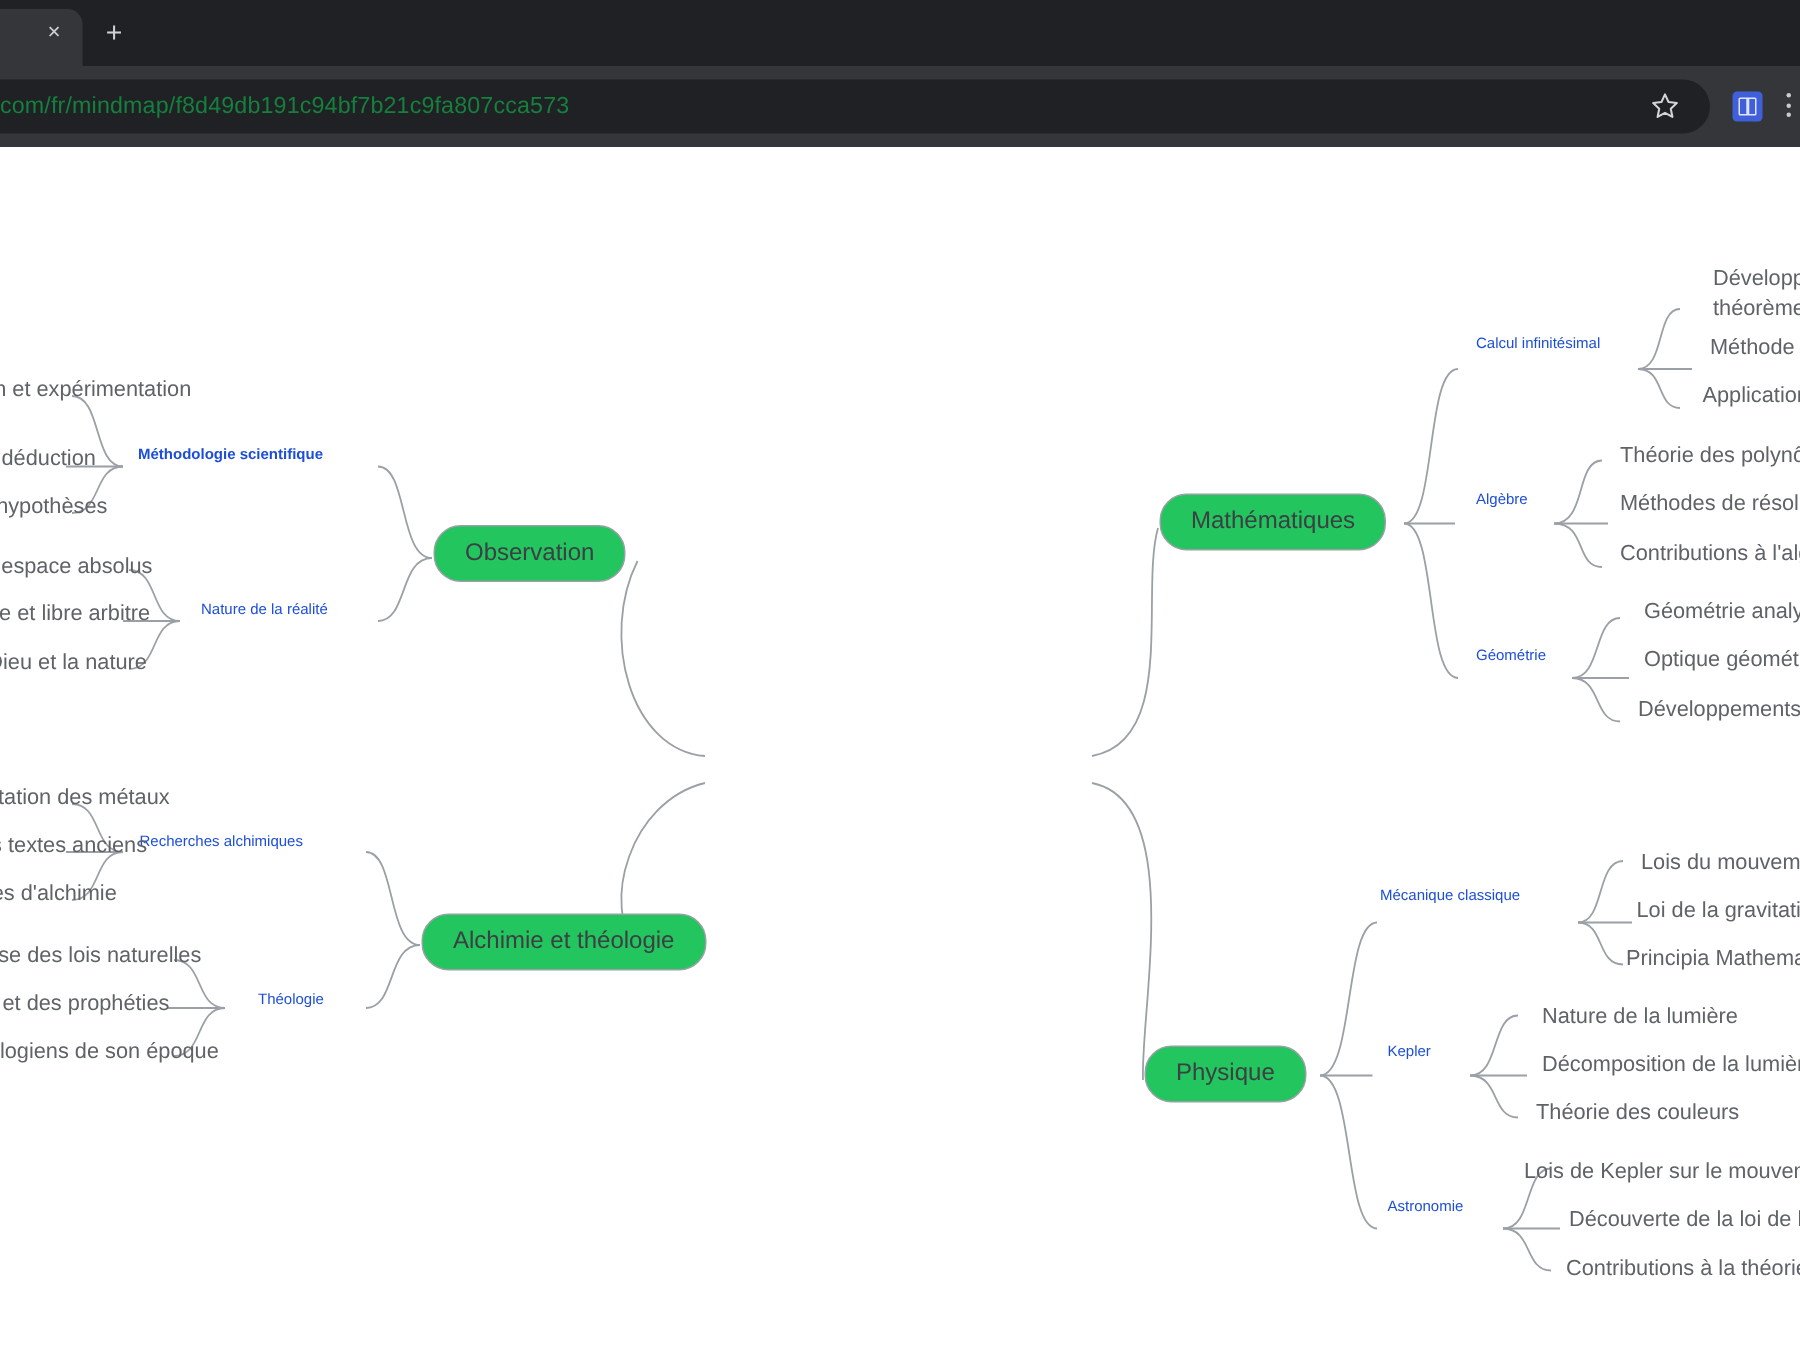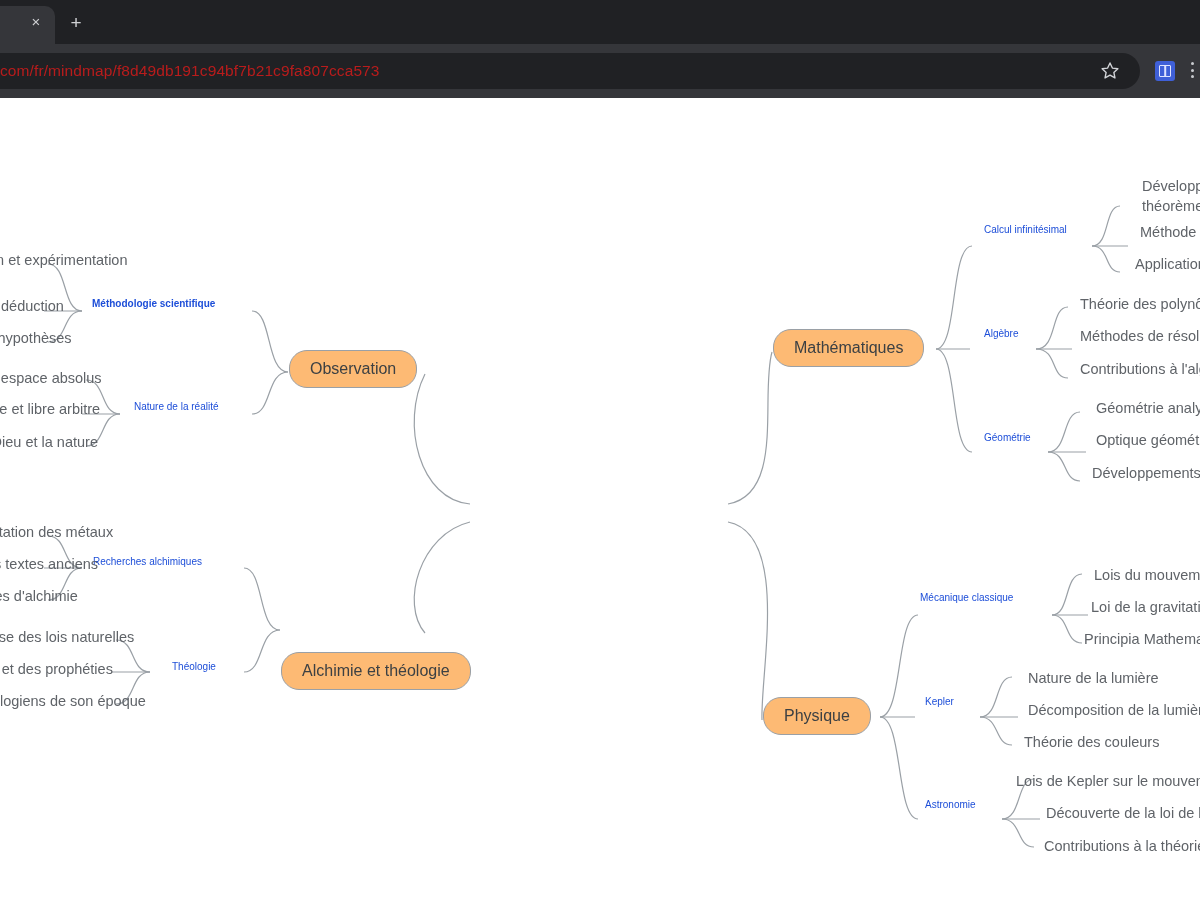--- a/index.html
+++ b/index.html
@@ -35,21 +35,21 @@
     position: absolute; left: 0; top: 44px; width: 1200px; height: 54px;
     background: #35363a;
   }
   .url-pill {
     position: absolute; left: -140px; top: 9px; width: 1280px; height: 36px;
     background: #202124; border-radius: 18px;
   }
   .url-text {
     position: absolute; left: 0px; top: 59px; height: 24px;
     line-height: 24px;
-    color: #b91c1c; font-size: 15.5px;
+    color: #15803d; font-size: 15.5px;
     font-family: "Liberation Sans", sans-serif;
     letter-spacing: .1px; white-space: nowrap;
   }
   .star-icon {
     position: absolute; left: 1099px; top: 60px; width: 22px; height: 22px;
   }
   .ext-icon {
     position: absolute; left: 1155px; top: 61px; width: 20px; height: 20px;
     background: #3f60d8; border-radius: 3px;
   }
@@ -96,21 +96,21 @@
   svg.edges { position: absolute; left: 0; top: 0; width: 1200px; height: 726px; }
 
   .node { position: absolute; white-space: nowrap; }
 
   .node.root {
     border: 1.6px solid #5f6368; border-radius: 26px; background: #fff;
     color: #202124; font-weight: bold; font-size: 18.5px;
     padding: 13px 26px; letter-spacing: .2px;
   }
   .node.lvl1 {
-    border: 1px solid #9aa0a6; border-radius: 18px; background: #fdba74;
+    border: 1px solid #9aa0a6; border-radius: 18px; background: #22c55e;
     color: #3c4043; font-size: 16px; padding: 9px 20px;
   }
   .node.lvl2 {
     color: #1d4ed8; font-size: 10px; background: transparent;
   }
   .node.lvl3 {
     color: #5f6368; font-size: 14.5px; background: transparent;
   }
 </style>
 </head>
@@ -257,21 +257,21 @@
         <path d="M82 394 C 62 394, 68 426, 48 426"></path>
 
         <path d="M150 498 C 130 498, 136 466, 116 466"></path>
         <path d="M150 498 L 112 498"></path>
         <path d="M150 498 C 130 498, 136 530, 116 530"></path>
       </g>
     </svg>
 
 
     <div class="node lvl1" style="left:289px; top:176px;">Observation</div>
-    <div class="node lvl1" style="left:281px; top:435px;margin-top:43px;">Alchimie et théologie</div>
+    <div class="node lvl1" style="left:281px; top:435px;">Alchimie et théologie</div>
     <div class="node lvl1" style="left:773px; top:155px;">Mathématiques</div>
     <div class="node lvl1" style="left:763px; top:523px;text-align:center;">Physique</div>
 
     <div class="node lvl2" style="left:92px; top:124px;font-weight:bold;">Méthodologie scientifique</div>
     <div class="node lvl2" style="left:134px; top:227px;">Nature de la réalité</div>
 
     <div class="node lvl3" style="left:-74px; top:78px;">Observation et expérimentation</div>
     <div class="node lvl3" style="left:-78px; top:124px;">Induction et déduction</div>
     <div class="node lvl3" style="left:-94px; top:156px;">Formulation d'hypothèses</div>
 

